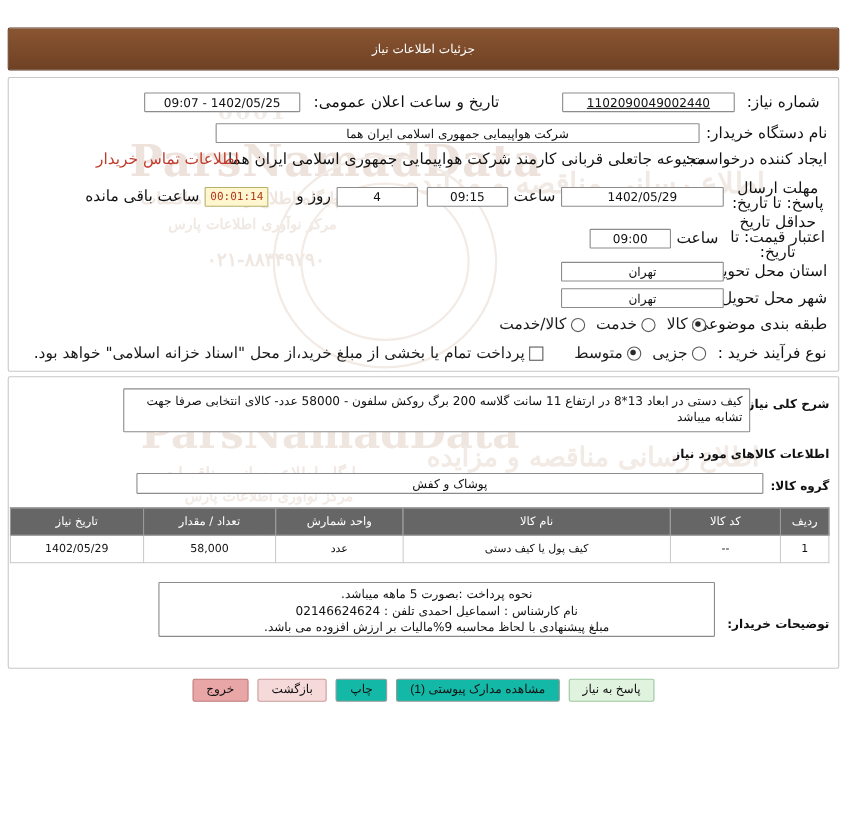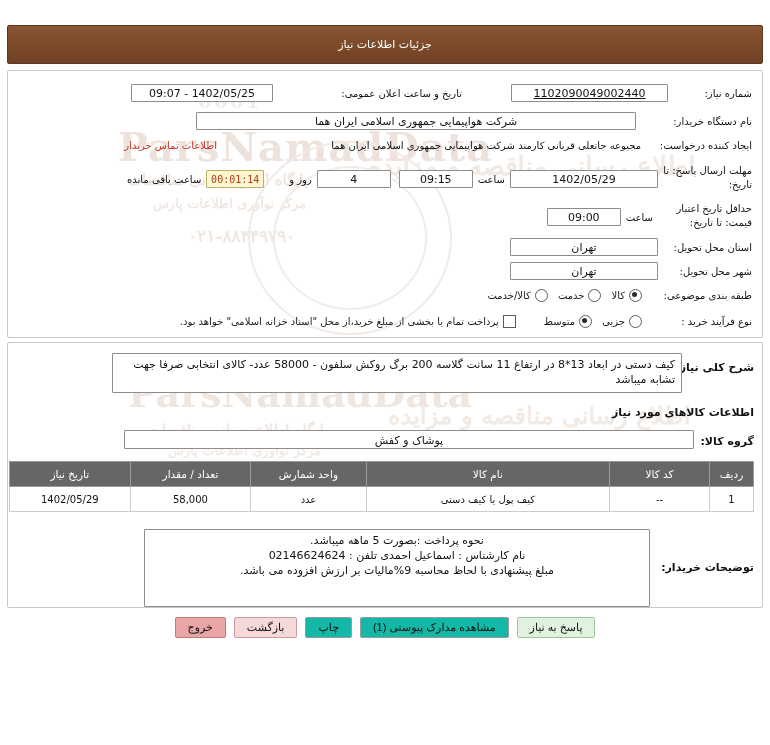--- a/index.html
+++ b/index.html
@@ -103,22 +103,22 @@
   
   .row {
     position: absolute;
     display: flex;
     align-items: center;
     height: 20px;
     white-space: nowrap;
   }
   .lbl {
     color: #111;
-    font-size: 10px;
-    text-align: right;
+    font-size: 14px;
+    text-align: center;
   }
   .box {
     border: 1px solid #8c8c8c;
     background: #ffffff;
     height: 18px;
     line-height: 18px;
     font-size: 11px;
     text-align: center;
     color: #111;
     padding: 0 4px;
@@ -152,21 +152,21 @@
     background: #2b2b2b;
   }
   .chk {
     width: 11px; height: 11px;
     border: 1px solid #5b5b5b;
     display: inline-block;
     background: #fff;
     vertical-align: middle;
   }
   .opt { display: inline-flex; align-items: center; gap: 4px; margin-right: 10px; }
-  .opt span { font-size: 10px; }
+  .opt span { font-size: 14px; }
 
   
   table.items {
     border-collapse: collapse;
     font-size: 10px;
     width: 100%;
   }
   table.items th {
     background: #666666;
     color: #ffffff;
@@ -373,21 +373,21 @@
           <td>کیف پول یا کیف دستی</td>
           <td>عدد</td>
           <td>58,000</td>
           <td>1402/05/29</td>
         </tr>
       </tbody>
     </table>
   </div>
 
   <div class="section-title bold" style="top:218px; right:8px;">توضیحات خریدار:</div>
-  <div class="free-box multiline" style="top:186px; right:112px; width:506px; height:78px; text-align:center;">نحوه  پرداخت :بصورت 5 ماهه میباشد.
+  <div class="free-box multiline" style="top:186px; right:112px; width:506px; height:50px; text-align:center;">نحوه  پرداخت :بصورت 5 ماهه میباشد.
 نام کارشناس : اسماعیل احمدی   تلفن : 02146624624
 مبلغ پیشنهادی با لحاظ محاسبه 9%مالیات بر ارزش افزوده می باشد.</div>
 </div>
 
 <div class="btnrow">
   <button class="btn green">پاسخ به نیاز</button>
   <button class="btn plain">مشاهده مدارک پیوستی (1)</button>
   <button class="btn plain">چاپ</button>
   <button class="btn pink">بازگشت</button>
   <button class="btn red">خروج</button>

